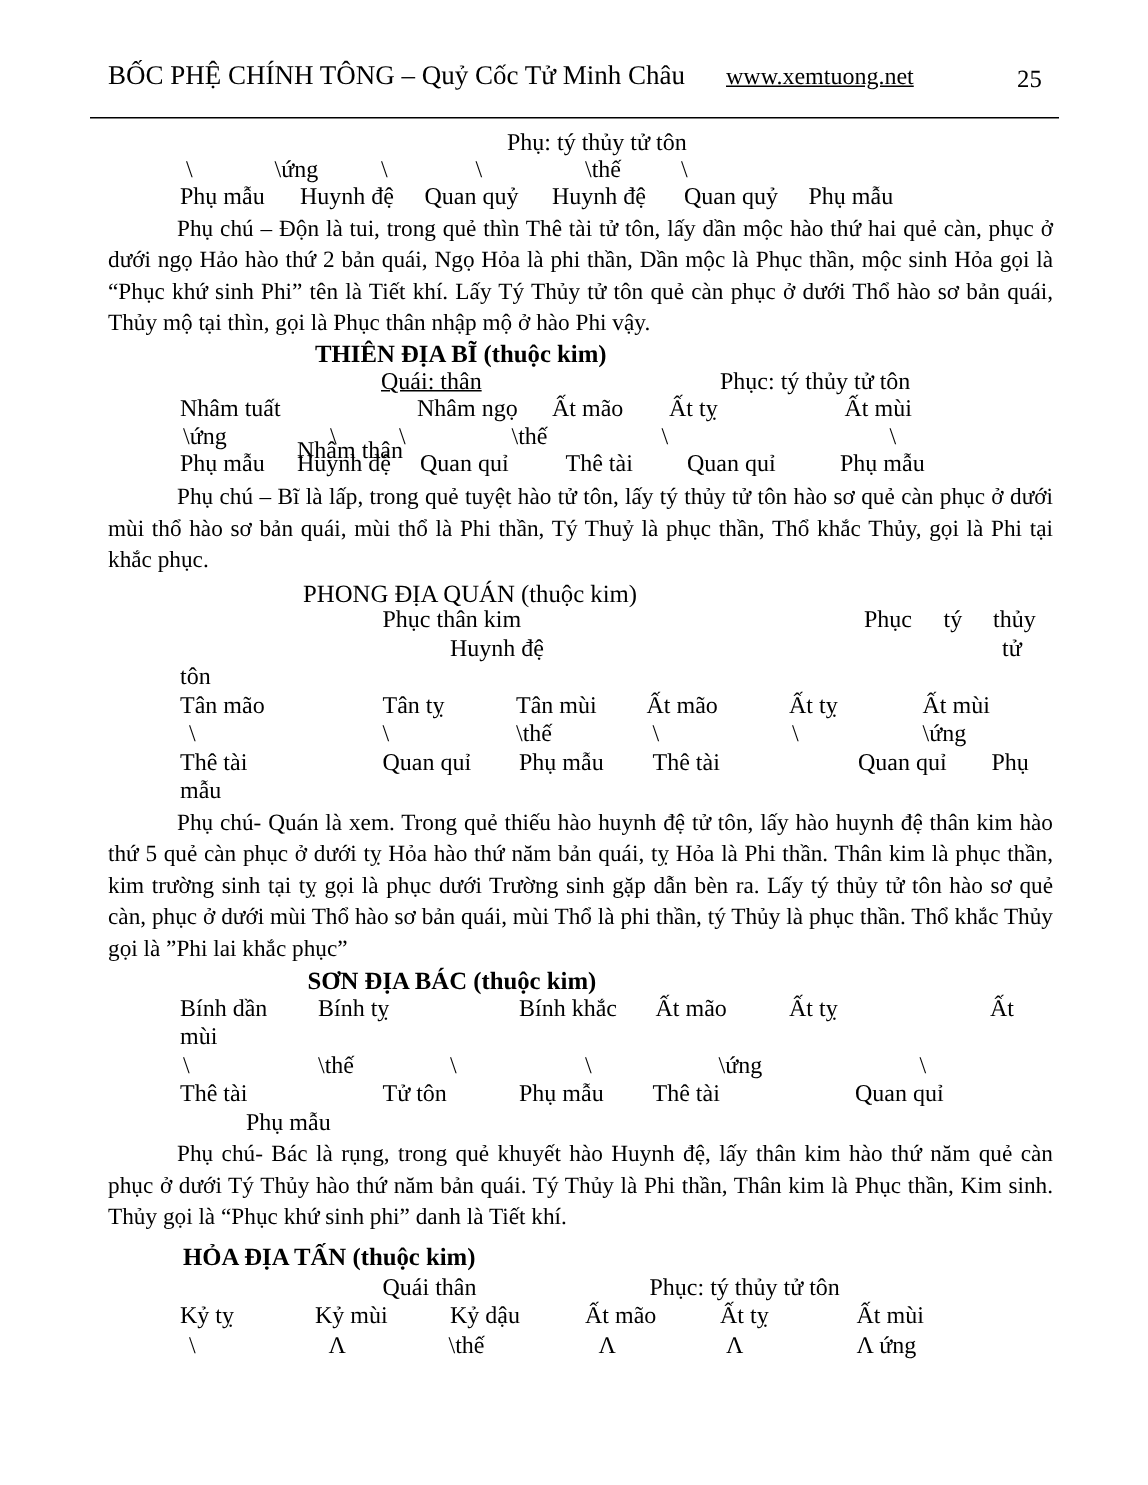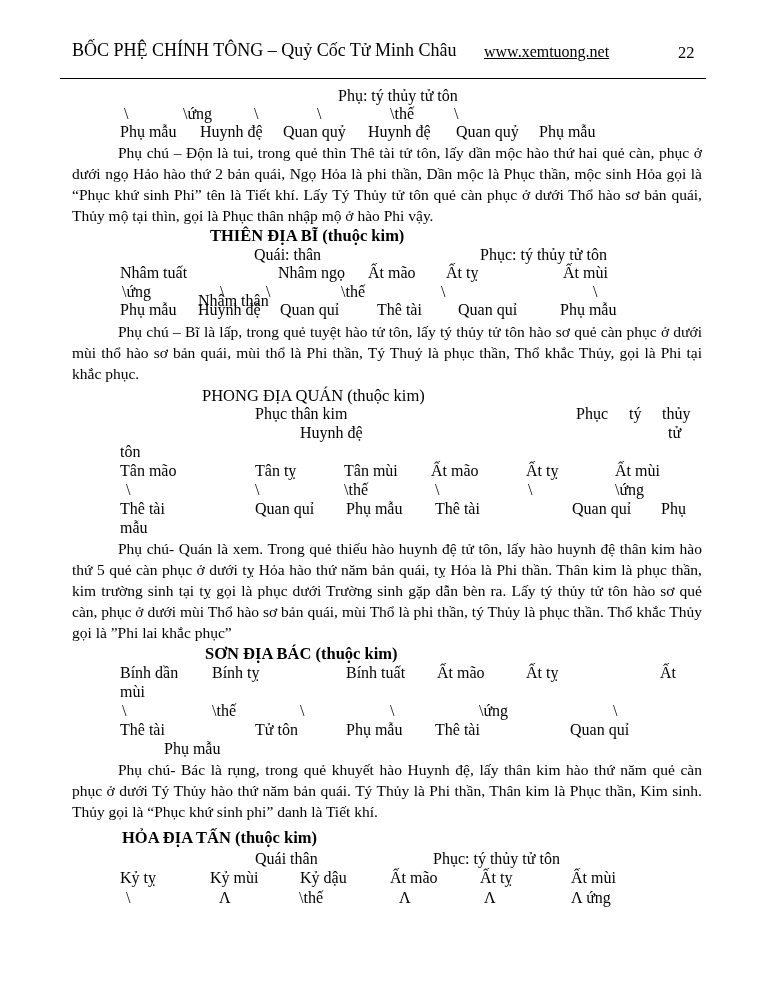--- a/index.html
+++ b/index.html
@@ -22,21 +22,21 @@
     text-align:justify; text-indent:46px;
   }
 </style>
 </head>
 <body>
 
 <div class="page">
   <div>
     <span class="header-title">BỐC PHỆ CHÍNH TÔNG – Quỷ Cốc Tử Minh Châu</span>
     <span class="header-site">www.xemtuong.net</span>
-    <span class="header-page">22</span>
+    <span class="header-page">25</span>
     <div class="header-rule"></div>
   </div>
   <div>
       <div class="line" style="top: 87px;">
         <span style="left: 338px;">Phụ: tý thủy tử tôn</span>
       </div>
       <div class="line" style="top: 105px;">
         <span style="left: 124px;">\</span>
         <span style="left: 183px;">\ứng</span>
         <span style="left: 254px;">\</span>
@@ -48,21 +48,21 @@
         <span style="left: 120px;">Phụ mẫu</span>
         <span style="left: 200px;">Huynh đệ</span>
         <span style="left: 283px;">Quan quỷ</span>
         <span style="left: 368px;">Huynh đệ</span>
         <span style="left: 456px;">Quan quỷ</span>
         <span style="left: 539px;">Phụ mẫu</span>
       </div>
       <div class="para" style="top: 142px;">Phụ chú – Độn là tui, trong quẻ thìn Thê tài tử tôn, lấy dần mộc hào thứ hai quẻ càn, phục ở dưới ngọ Hảo hào thứ 2 bản quái, Ngọ Hỏa là phi thần, Dần mộc là Phục thần, mộc sinh Hỏa gọi là “Phục khứ sinh Phi” tên là Tiết khí. Lấy Tý Thủy tử tôn quẻ càn phục ở dưới Thổ hào sơ bản quái, Thủy mộ tại thìn, gọi là Phục thân nhập mộ ở hào Phi vậy.</div>
       <div class="heading bold" style="top: 226px; left: 210px;">THIÊN ĐỊA BĨ (thuộc kim)</div>
       <div class="line" style="top: 246px;">
-        <span style="left: 254px;">Quái: thân</span>
+        <span style="left: 254px; text-decoration: underline;">Quái: thân</span>
         <span style="left: 480px;">Phục: tý thủy tử tôn</span>
       </div>
       <div class="line" style="top: 264px;">
         <span style="left: 120px;">Nhâm tuất</span>
         <span style="left: 198px; margin-top: 28px;">Nhâm thân</span>
         <span style="left: 278px;">Nhâm ngọ</span>
         <span style="left: 368px;">Ất mão</span>
         <span style="left: 446px;">Ất tỵ</span>
         <span style="left: 563px;">Ất mùi</span>
       </div>
@@ -122,21 +122,21 @@
         <span style="left: 661px;">Phụ</span>
       </div>
       <div class="line" style="top: 519px;">
         <span style="left: 120px;">mẫu</span>
       </div>
       <div class="para" style="top: 538px;">Phụ chú- Quán là xem. Trong quẻ thiếu hào huynh đệ tử tôn, lấy hào huynh đệ thân kim hào thứ 5 quẻ càn phục ở dưới tỵ Hỏa hào thứ năm bản quái, tỵ Hỏa là Phi thần. Thân kim là phục thần, kim trường sinh tại tỵ gọi là phục dưới Trường sinh gặp dẫn bèn ra. Lấy tý thủy tử tôn hào sơ quẻ càn, phục ở dưới mùi Thổ hào sơ bản quái, mùi Thổ là phi thần, tý Thủy là phục thần. Thổ khắc Thủy gọi là ”Phi lai khắc phục”</div>
       <div class="heading bold" style="top: 644px; left: 205px;">SƠN ĐỊA BÁC (thuộc kim)</div>
       <div class="line" style="top: 664px;">
         <span style="left: 120px;">Bính dần</span>
         <span style="left: 212px;">Bính tỵ</span>
-        <span style="left: 346px;">Bính tuất</span>
+        <span style="left: 346px;">Bính khắc</span>
         <span style="left: 437px;">Ất mão</span>
         <span style="left: 526px;">Ất tỵ</span>
         <span style="left: 660px;">Ất</span>
       </div>
       <div class="line" style="top: 683px;">
         <span style="left: 120px;">mùi</span>
       </div>
       <div class="line" style="top: 702px;">
         <span style="left: 122px;">\</span>
         <span style="left: 212px;">\thế</span>

